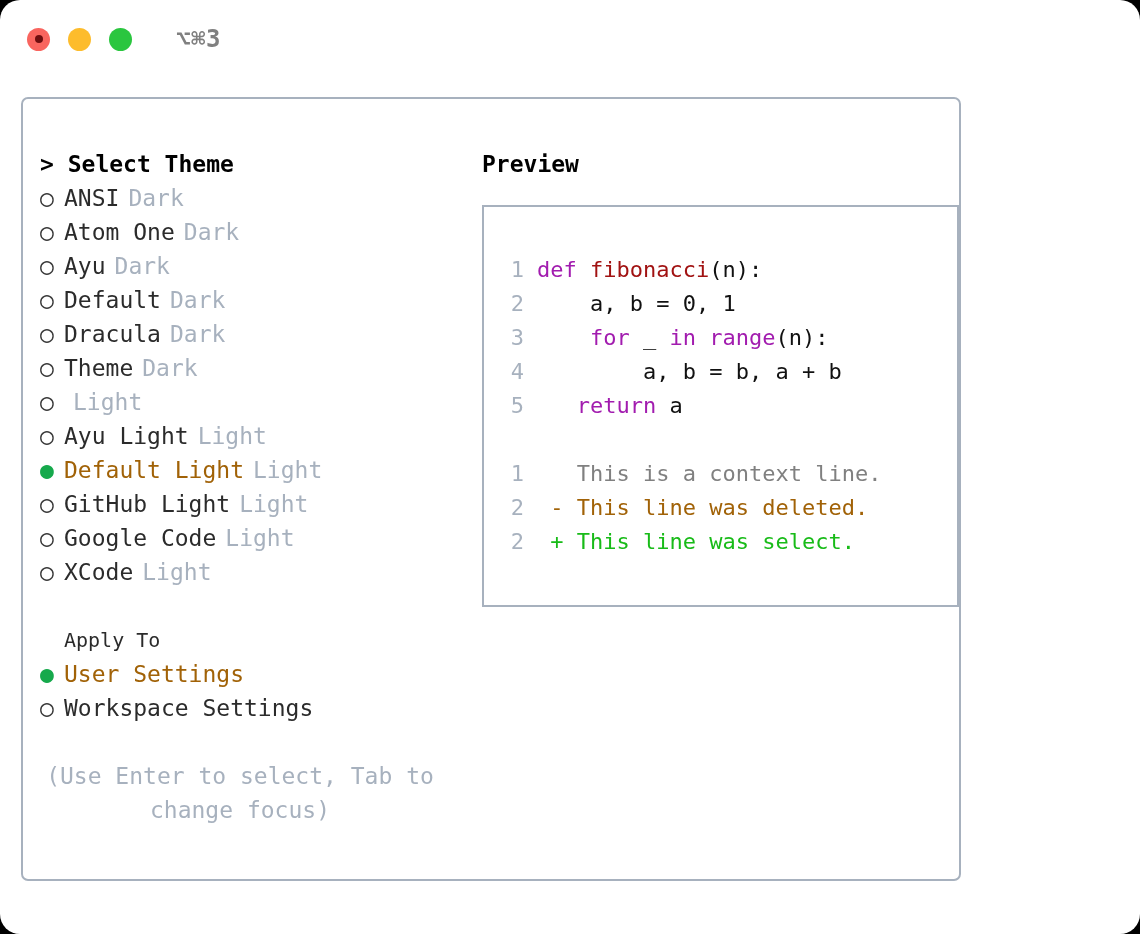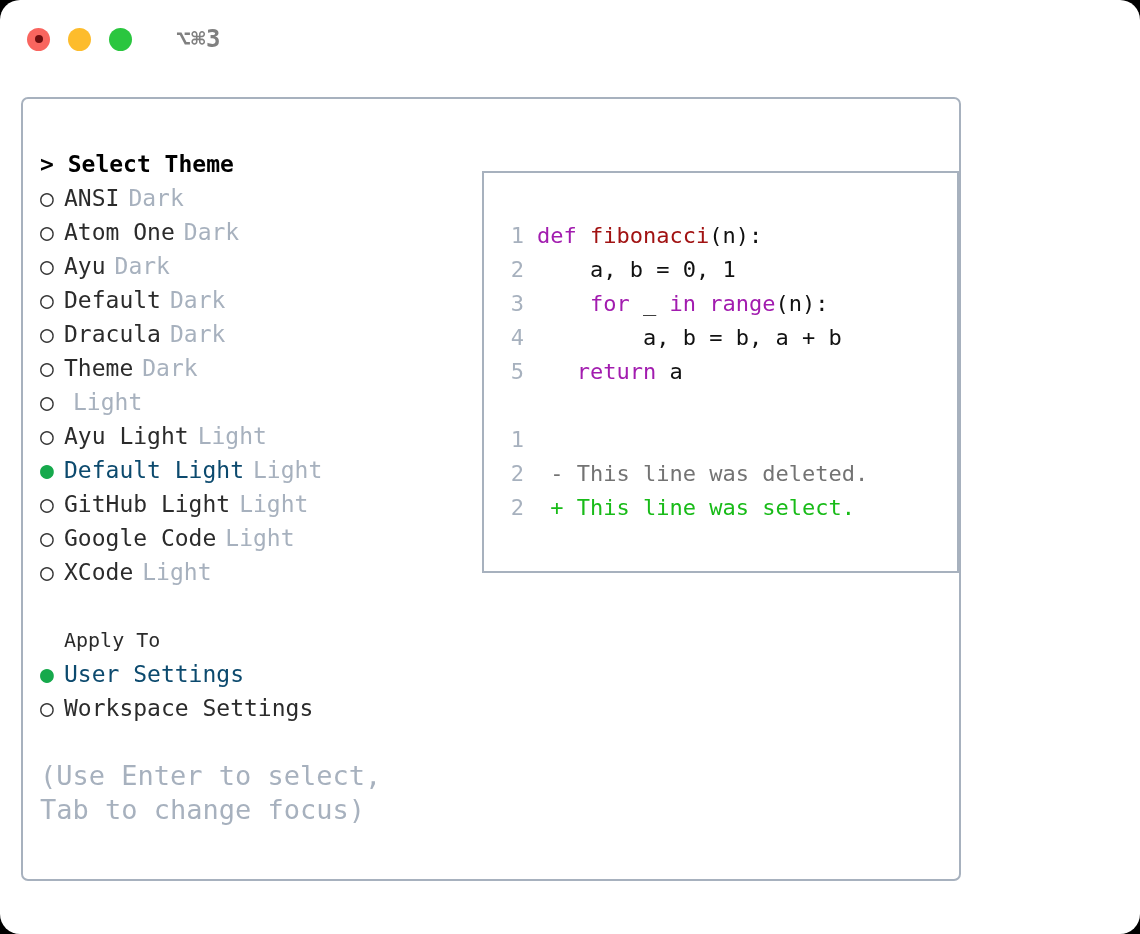--- a/index.html
+++ b/index.html
@@ -118,42 +118,43 @@
     white-space: pre;
   }
   .bullet {
     display: inline-block;
     width: 24px;
     flex: 0 0 24px;
     color: #3a3a3a;
   }
   .opt.selected .bullet { color: #16a94c; }
   .opt-label { color: #2b2b2b; }
-  .opt.selected .opt-label { color: #0c4a6e; }
+  .opt.selected .opt-label { color: #a16207; }
   .opt-tag {
     color: #a7b1be;
     margin-left: 9px;
   }
   .spacer-row { height: 34px; }
 
   .subheading {
     font-size: 20px;
     color: #2b2b2b;
     line-height: 34px;
     white-space: pre;
     padding-left: 24px;
   }
 
   .hint {
-    font-size: 27px;
+    font-size: 23px;
     line-height: 34px;
     color: #a7b1be;
     max-width: 400px;
     margin-top: 34px;
     white-space: normal;
+    text-align: center;
   }
 
   
   .preview-box {
     margin-top: 24px;
     margin-left: 0;
     width: 477px;
     height: 402px;
     border: 2px solid #a7b1be;
     box-sizing: border-box;
@@ -173,21 +174,21 @@
     width: 26px;
     flex: 0 0 26px;
     text-align: right;
     margin-right: 13px;
   }
   .code-blank { height: 34px; }
   .tok-kw   { color: #a21caf; }
   .tok-fn   { color: #a11212; }
   .tok-txt  { color: #111111; }
   .tok-ctx  { color: #808080; }
-  .tok-del  { color: #737373; }
+  .tok-del  { color: #a16207; }
   .tok-add  { color: #18bb18; }
 </style>
 </head>
 <body>
 
 <div class="window">
 
   <div class="titlebar">
     <div class="lights">
       <span class="light red"></span>
@@ -224,28 +225,29 @@
 
         <div class="opt-list" id="apply-options">
             <div class="opt selected"><span class="bullet">●</span><span class="opt-label">User Settings</span></div>
             <div class="opt"><span class="bullet">○</span><span class="opt-label">Workspace Settings</span></div>
           </div>
 
         <div class="hint">(Use Enter to select, Tab to change focus)</div>
       </div>
 
       <div class="col-right">
+        <div class="heading">Preview</div>
         <div class="preview-box" id="preview-box">
             <div class="code-line"><span class="lineno">1</span><span class="tok-kw">def </span><span class="tok-fn">fibonacci</span><span class="tok-txt">(n):</span></div>
             <div class="code-line"><span class="lineno">2</span><span class="tok-txt">    a, b = 0, 1</span></div>
             <div class="code-line"><span class="lineno">3</span><span class="tok-txt">    </span><span class="tok-kw">for</span><span class="tok-txt"> _ </span><span class="tok-kw">in</span><span class="tok-txt"> </span><span class="tok-kw">range</span><span class="tok-txt">(n):</span></div>
             <div class="code-line"><span class="lineno">4</span><span class="tok-txt">        a, b = b, a + b</span></div>
             <div class="code-line"><span class="lineno">5</span><span class="tok-txt">   </span><span class="tok-kw">return</span><span class="tok-txt"> a</span></div>
             <div class="code-blank"></div>
-            <div class="code-line"><span class="lineno">1</span></div>
+            <div class="code-line"><span class="lineno">1</span><span class="tok-ctx">   This is a context line.</span></div>
             <div class="code-line"><span class="lineno">2</span><span class="tok-del"> - This line was deleted.</span></div>
             <div class="code-line"><span class="lineno">2</span><span class="tok-add"> + This line was select.</span></div>
           </div>
       </div>
 
     </div>
   </div>
 
 </div>
 

